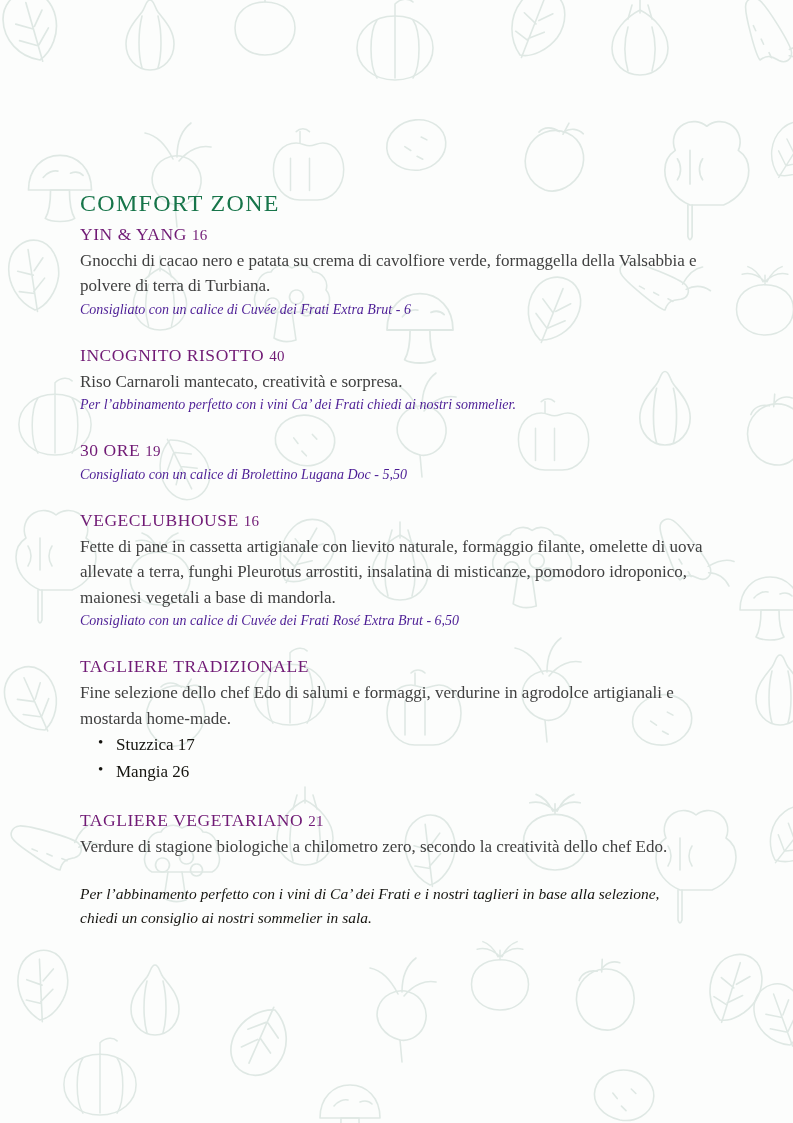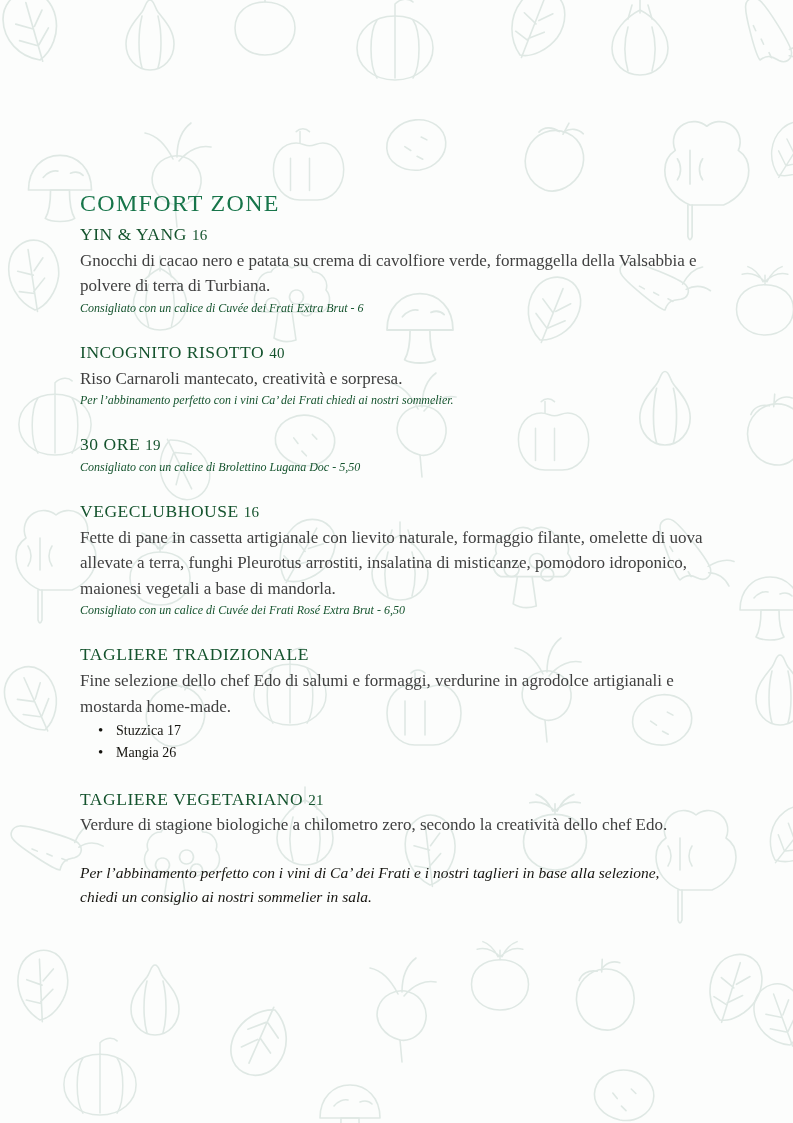--- a/index.html
+++ b/index.html
@@ -66,50 +66,50 @@
   }
 
   .dish {
     margin-bottom: 23px;
   }
 
   .dish-name {
     font-size: 17.5px;
     letter-spacing: 0.55px;
     line-height: 1.42;
-    color: #14532d;
+    color: #701a75;
     margin-bottom: 1px;
   }
   .dish-price {
     font-size: 15px;
     letter-spacing: 0.3px;
   }
 
   .dish-desc {
     font-size: 17px;
     line-height: 1.5;
     color: #404040;
     margin: 0;
   }
 
   .dish-pairing {
-    font-size: 12px;
+    font-size: 14px;
     font-style: italic;
     line-height: 1.5;
-    color: #14532d;
+    color: #4c1d95;
     margin: 0;
   }
 
   .dish-options {
     list-style: none;
     margin: 1px 0 0 0;
     padding: 0 0 0 18px;
   }
   .dish-options li {
-    font-size: 14px;
+    font-size: 17px;
     line-height: 1.55;
     position: relative;
     padding-left: 18px;
   }
   .dish-options li::before {
     content: "\2022";
     position: absolute;
     left: 0;
     top: -1px;
     font-size: 15px;

